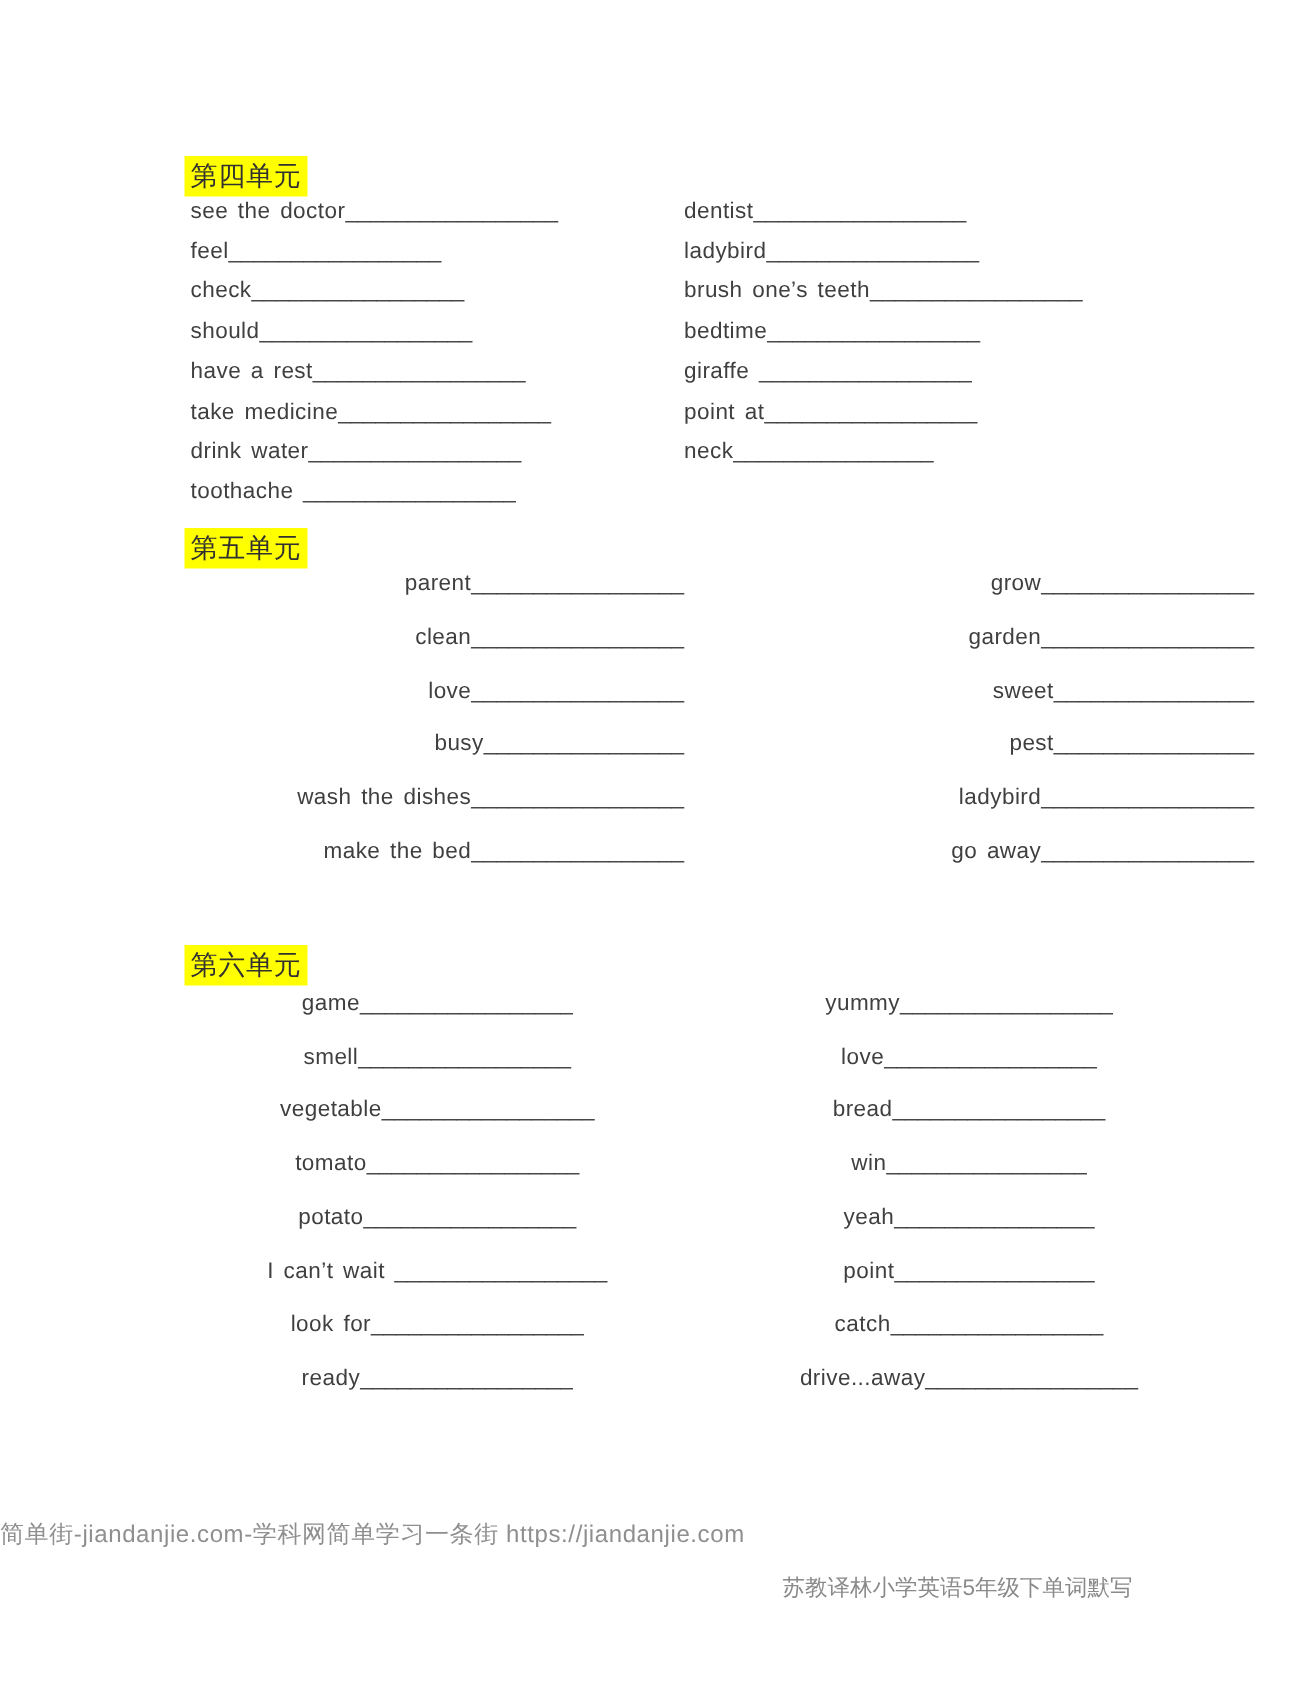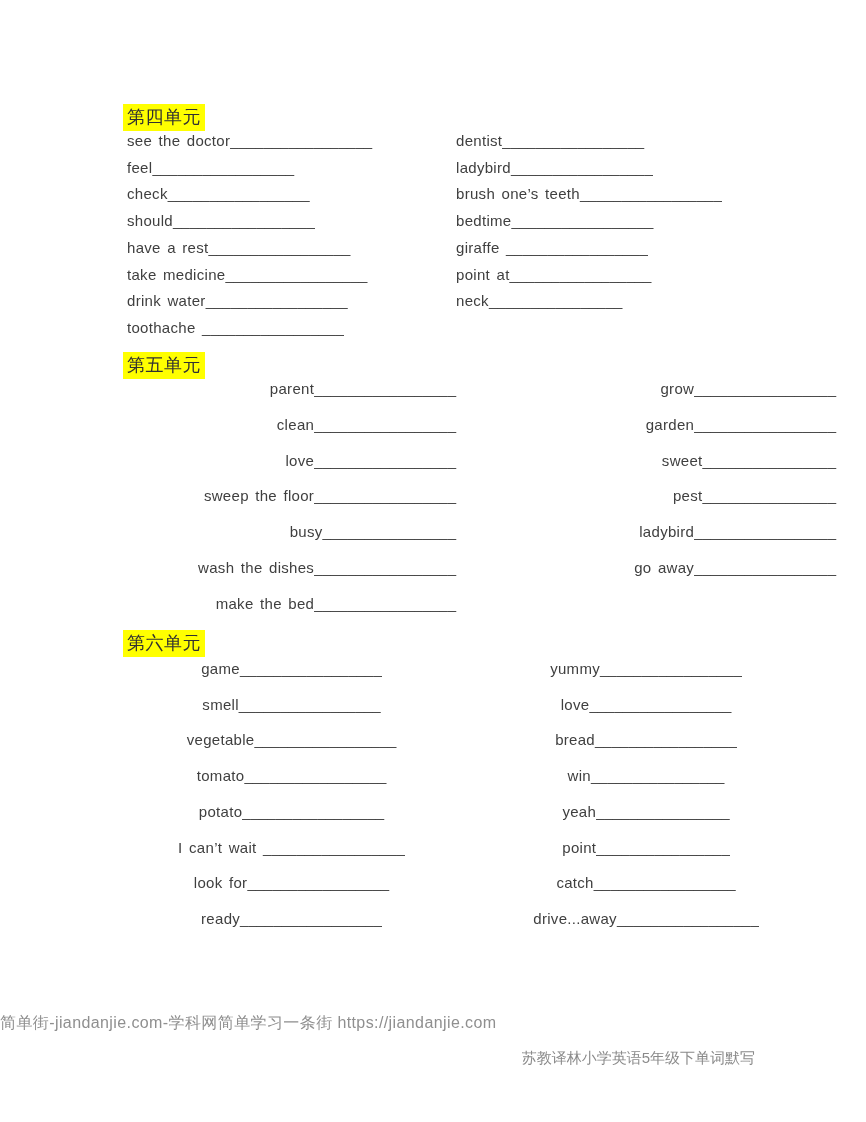--- a/index.html
+++ b/index.html
@@ -90,21 +90,20 @@
             <div class="row"><span>giraffe </span><span class="blank">_________________</span></div>
             <div class="row"><span>point at</span><span class="blank">_________________</span></div>
             <div class="row"><span>neck</span><span class="blank">________________</span></div>
           </div>
         </div></section>
       <section class="section section-1"><div class="unit-header">第五单元</div><div class="grid">
           <div class="col">
             <div class="row"><span>parent</span><span class="blank">_________________</span></div>
             <div class="row"><span>clean</span><span class="blank">_________________</span></div>
             <div class="row"><span>love</span><span class="blank">_________________</span></div>
-            <div class="row"><span> sweep the floor</span><span class="blank">_________________</span></div>
             <div class="row"><span>busy</span><span class="blank">________________</span></div>
             <div class="row"><span>wash the dishes</span><span class="blank">_________________</span></div>
             <div class="row"><span>make the bed</span><span class="blank">_________________</span></div>
           </div>
           <div class="col">
             <div class="row"><span>grow</span><span class="blank">_________________</span></div>
             <div class="row"><span>garden</span><span class="blank">_________________</span></div>
             <div class="row"><span>sweet</span><span class="blank">________________</span></div>
             <div class="row"><span>pest</span><span class="blank">________________</span></div>
             <div class="row"><span>ladybird</span><span class="blank">_________________</span></div>

